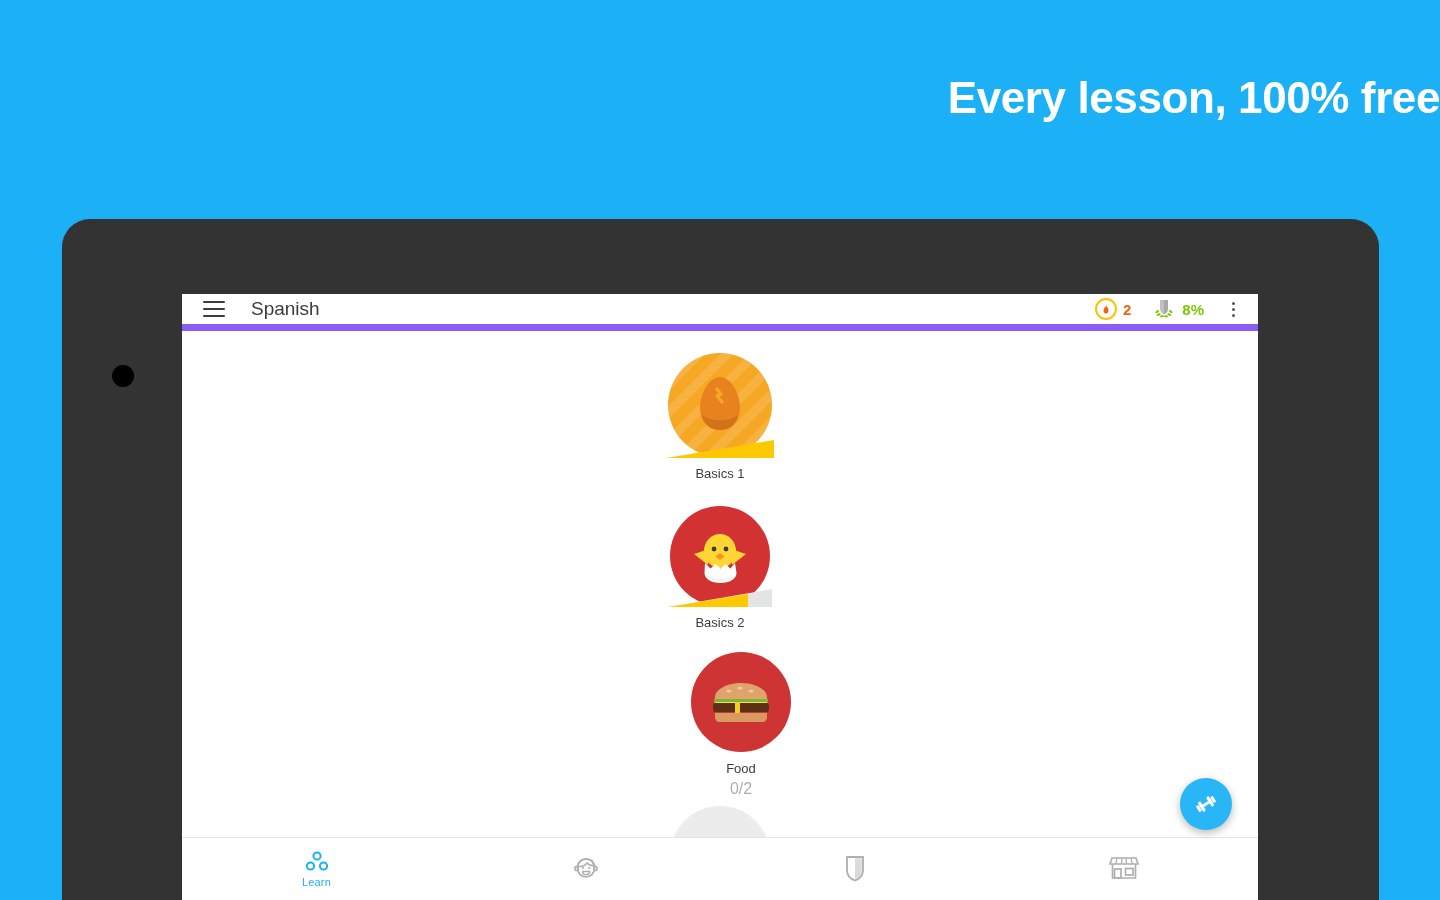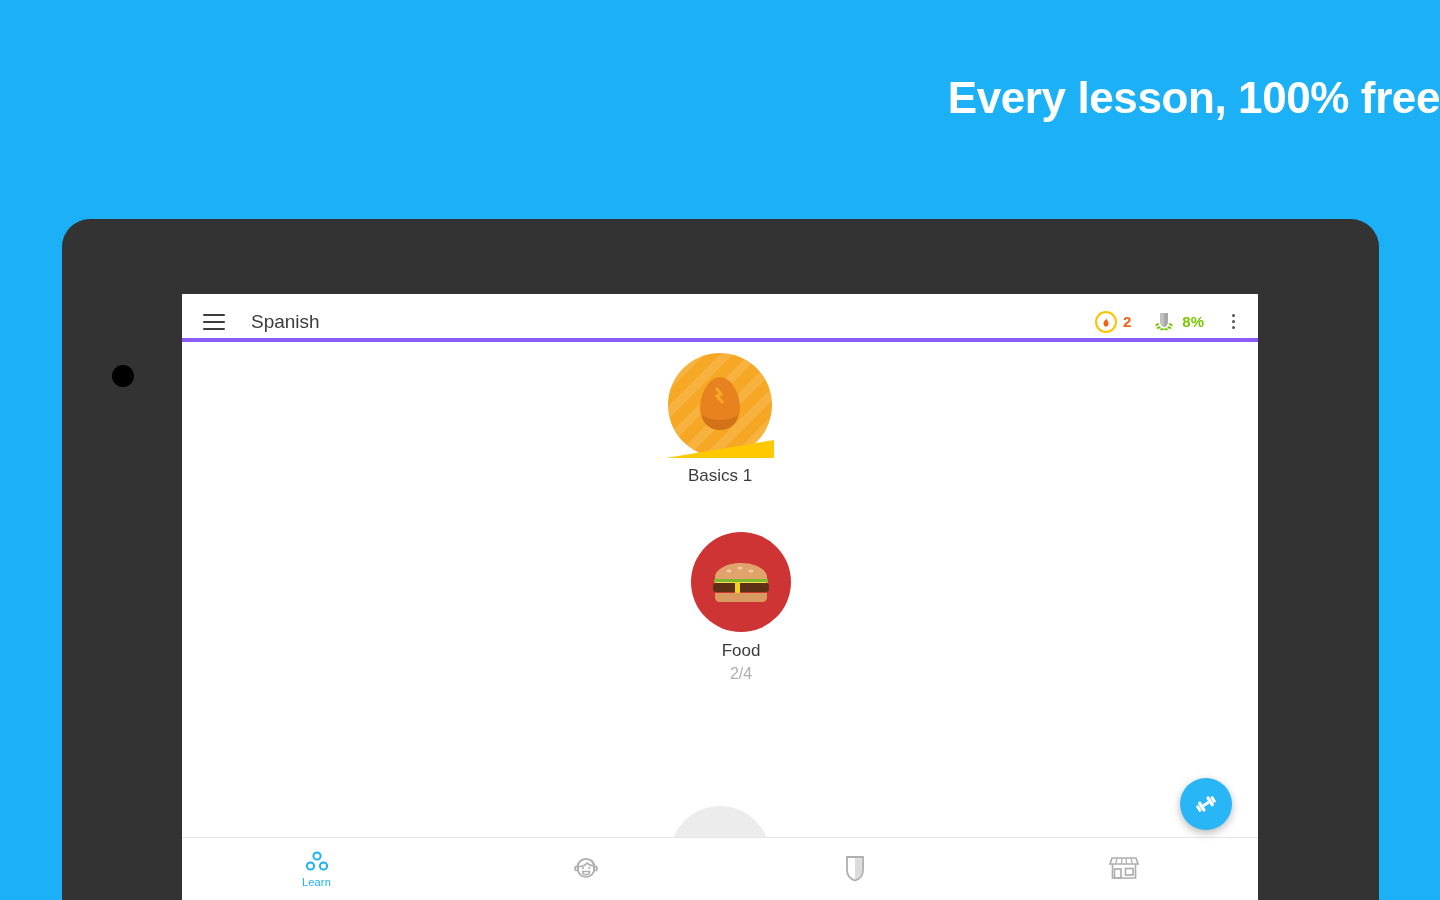--- a/index.html
+++ b/index.html
@@ -57,25 +57,25 @@
     width: 1076px;
     height: 606px;
     background: #ffffff;
     overflow: hidden;
   }
 
   
   .appbar {
     position: absolute;
     left: 0;
-    top: 11px;
+    top: 0;
     width: 100%;
     height: 37px;
     background: #ffffff;
-    border-bottom: 4px solid #8b5cf6;
+    border-bottom: 7px solid #8b5cf6;
     display: flex;
     align-items: center;
     box-sizing: border-box;
   }
   .hamburger {
     margin-left: 21px;
     width: 22px;
     height: 16px;
     display: flex;
     flex-direction: column;
@@ -218,21 +218,21 @@
     left: -6px;
     bottom: -3px;
     width: 112px;
     height: 26px;
     z-index: 3;
   }
   .skill-big .wedge { width: 116px; }
 
   .skill-label {
     margin-top: 9px;
-    font-size: 17px;
+    font-size: 13px;
     color: #3c3c3c;
     text-align: center;
     line-height: 1.2;
   }
   .skill-sub {
     margin-top: 3px;
     font-size: 16px;
     color: #afafaf;
     text-align: center;
   }
@@ -366,20 +366,43 @@
             <path d="M4 24 L112 6 L112 24 Z" fill="#FFC800"></path>
           </svg>
         </div>
         <div class="skill-label">Basics 1</div>
       </div>
     </div>
 
     <div class="skill-row row-2">
 
 
+      <div class="skill">
+        <div class="skill-icon-wrap">
+          <div class="skill-disc" style="background:#D33232;">
+            <div class="skill-glyph">
+              <svg width="62" height="58" viewBox="0 0 62 58">
+                <ellipse cx="31" cy="24" rx="16" ry="17" fill="#FFD633"></ellipse>
+                <path d="M5 27 L20 22 L19 38 Z" fill="#FFD633"></path>
+                <path d="M57 27 L42 22 L43 38 Z" fill="#FFD633"></path>
+                <circle cx="25" cy="22" r="2.4" fill="#3C3C3C"></circle>
+                <circle cx="37" cy="22" r="2.4" fill="#3C3C3C"></circle>
+                <path d="M31 26 l-4.5 3.5 4.5 3.5 4.5-3.5z" fill="#F5941F"></path>
+                <path d="M16 36 l5.5 5.5 5-4.5 5 4.5 5-4.5 5 4.5 4.5-5.5 1.5 10c0 6-7 10-16 10s-16-4-16-10z" fill="#FFFFFF"></path>
+                <path d="M16.5 44c1 5 7 8 14.5 8s13.5-3 14.5-8c-.5 6-6.8 10-14.5 10s-14-4-14.5-10z" fill="#F0F0F0"></path>
+              </svg>
+            </div>
+          </div>
+          <svg class="wedge" viewBox="0 0 112 26">
+            <path d="M4 24 L108 6 L108 24 Z" fill="#E4E4E4"></path>
+            <path d="M4 24 L84 11 L84 24 Z" fill="#FFC800"></path>
+          </svg>
+        </div>
+        <div class="skill-label">Basics 2</div>
+      </div>
     </div>
 
     <div class="skill-row row-3">
 
       <div class="skill">
         <div class="skill-icon-wrap">
           <div class="skill-disc" style="background:#CE3434;">
             <div class="skill-glyph">
               <svg width="62" height="44" viewBox="0 0 62 44">
                 <path d="M31 3C16 3 5 10 5 17v2h52v-2C57 10 46 3 31 3z" fill="#E0A36B"></path>
@@ -389,21 +412,21 @@
                 <rect x="4" y="19" width="54" height="4" rx="2" fill="#F5E04A"></rect>
                 <path d="M4 19h54v3H4z" fill="#7CB82F"></path>
                 <rect x="3" y="23" width="56" height="9" rx="3" fill="#5C3017"></rect>
                 <path d="M25 22h5v14h-5z" fill="#F5D020"></path>
                 <path d="M5 33h52v4c0 3-2 5-5 5H10c-3 0-5-2-5-5z" fill="#D99A5F"></path>
               </svg>
             </div>
           </div>
         </div>
         <div class="skill-label">Food</div>
-        <div class="skill-sub">2/4</div>
+        <div class="skill-sub">0/2</div>
       </div>
 
     </div>
 
     <div class="peek-skill" style="bottom:-66px;"></div>
   </div>
 
   <div class="fab">
     <svg width="26" height="26" viewBox="0 0 26 26">
       <g fill="#FFFFFF" transform="rotate(-32 13 13)">

